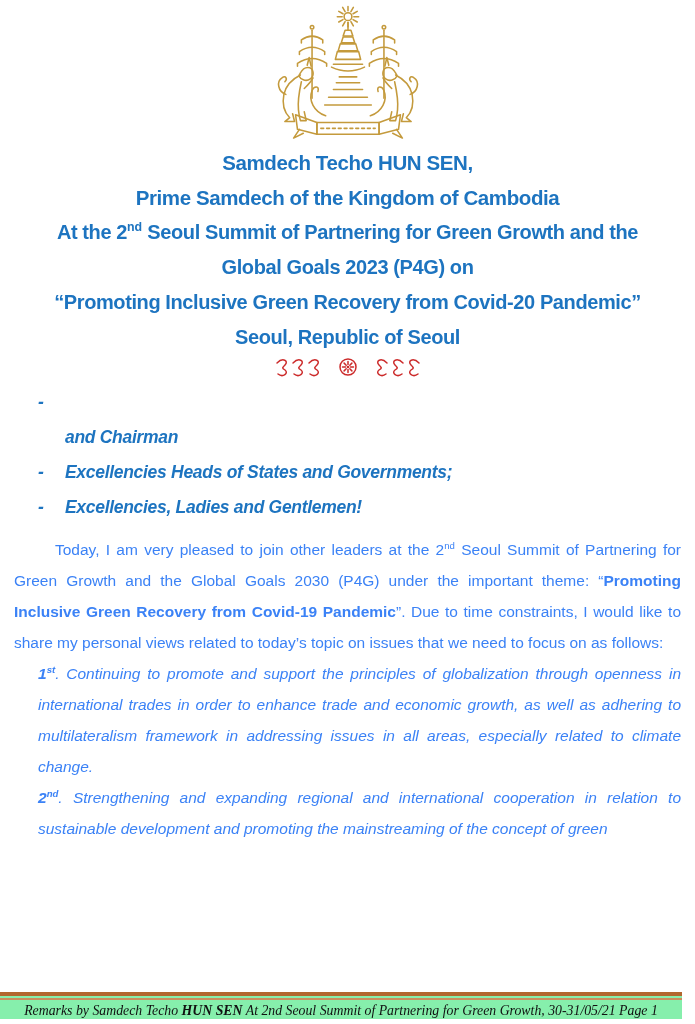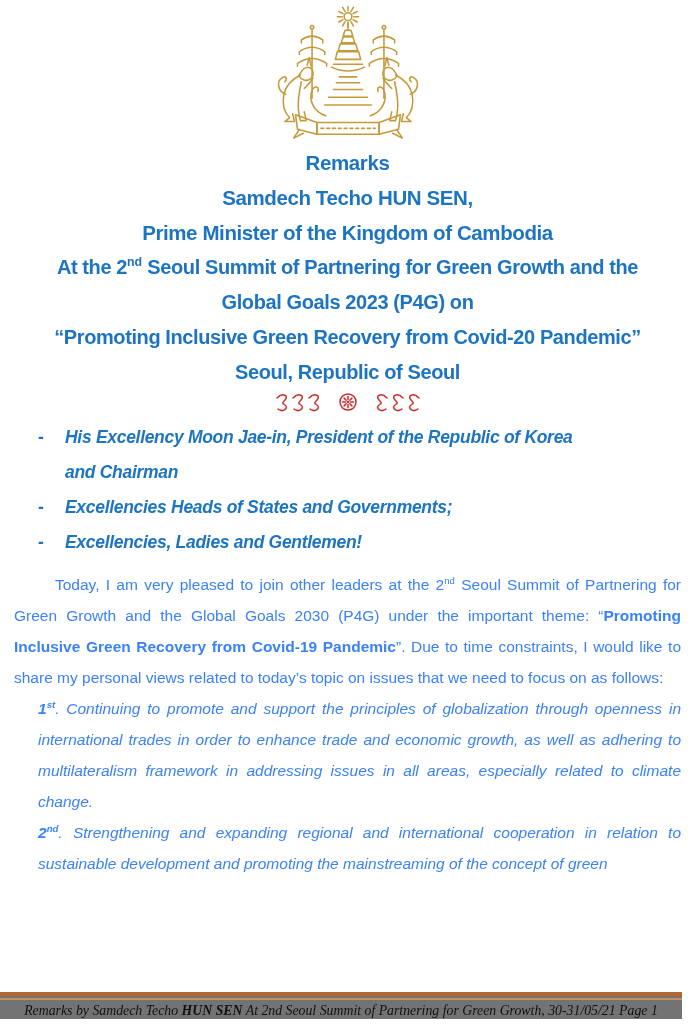--- a/index.html
+++ b/index.html
@@ -18,21 +18,21 @@
   .salutations{margin:6px 14px 0 38px;color:#1d74c0;font-weight:bold;font-style:italic;
     font-size:17.5px;letter-spacing:-0.3px;}
   .sal-item{display:flex;line-height:35px;}
   .sal-dash{flex:none;width:27px;}
   .body-copy{margin:9px 14px 0 14px;color:#3b82f6;font-size:15.5px;line-height:31px;
     text-align:justify;}
   .para{margin:0;}
   .p-indent{text-indent:41px;}
   .p-point{margin-left:24px;font-style:italic;}
   sup{font-size:62%;vertical-align:super;line-height:0;letter-spacing:0;}
-  .footer{position:absolute;left:0;right:13px;bottom:5px;background:#737373;}
+  .footer{position:absolute;left:0;right:13px;bottom:5px;background:#86efac;}
   .footer-rule{height:2px;border-top:4px solid #b1672f;border-bottom:2px solid #c98e5d;}
   .footer-text{margin-top:3px;text-align:center;white-space:nowrap;
     font-family:"Liberation Serif", serif;font-style:italic;font-size:13.8px;color:#111111;}
 </style>
 </head>
 <body>
 
 <div class="page">
 
   <svg class="emblem" width="186" height="136" viewBox="0 0 190 140" aria-hidden="true">
@@ -78,23 +78,22 @@
       <path d="M63,121 H127 V133 H63 Z"></path>
       <path d="M63,121 L41,113 L43,128 L63,133 Z"></path>
       <path d="M127,121 L149,113 L147,128 L127,133 Z"></path>
       <path d="M45,128 L39,137 L49,132"></path>
       <path d="M145,128 L151,137 L141,132"></path>
       <path d="M67,127 H123" stroke-dasharray="3 3"></path>
     </g>
   </svg>
 
   <div class="title-block">
-    <div class="t-line big">Remarks</div>
     <div class="t-line big">Samdech Techo HUN SEN,</div>
-    <div class="t-line big">Prime Minister of the Kingdom of Cambodia</div>
+    <div class="t-line big">Prime Samdech of the Kingdom of Cambodia</div>
     <div class="t-line"><span>At the 2</span><sup>nd</sup><span> Seoul Summit of Partnering for Green Growth and the</span></div>
     <div class="t-line">Global Goals 2023 (P4G) on</div>
     <div class="t-line">“Promoting Inclusive Green Recovery from Covid-20 Pandemic”</div>
     <div class="t-line">Seoul, Republic of Seoul</div>
   </div>
 
   <div class="orn-row">
     <svg width="150" height="24" viewBox="0 0 150 24" aria-hidden="true">
       <g stroke="#cc2b2b" fill="none" stroke-width="1.5" stroke-linecap="round">
         <g id="curls">
@@ -107,21 +106,21 @@
         <path d="M77.5,12 L80.5,12 M76.8,13.8 L78.9,15.9 M75,14.5 L75,17.5 M73.2,13.8 L71.1,15.9
                  M72.5,12 L69.5,12 M73.2,10.2 L71.1,8.1 M75,9.5 L75,6.5 M76.8,10.2 L78.9,8.1"></path>
         <circle cx="75" cy="12" r="1.3" fill="#cc2b2b" stroke="none"></circle>
       </g>
     </svg>
   </div>
 
   <div class="salutations">
     <div class="sal-item">
       <span class="sal-dash">-</span>
-      <span class="sal-text"><span>His Excellency Moon Jae-in, President of the Republic of Korea</span><br><span>and Chairman</span></span>
+      <span class="sal-text"><br><span>and Chairman</span></span>
     </div>
     <div class="sal-item">
       <span class="sal-dash">-</span>
       <span class="sal-text">Excellencies Heads of States and Governments;</span>
     </div>
     <div class="sal-item">
       <span class="sal-dash">-</span>
       <span class="sal-text">Excellencies, Ladies and Gentlemen!</span>
     </div>
   </div>

